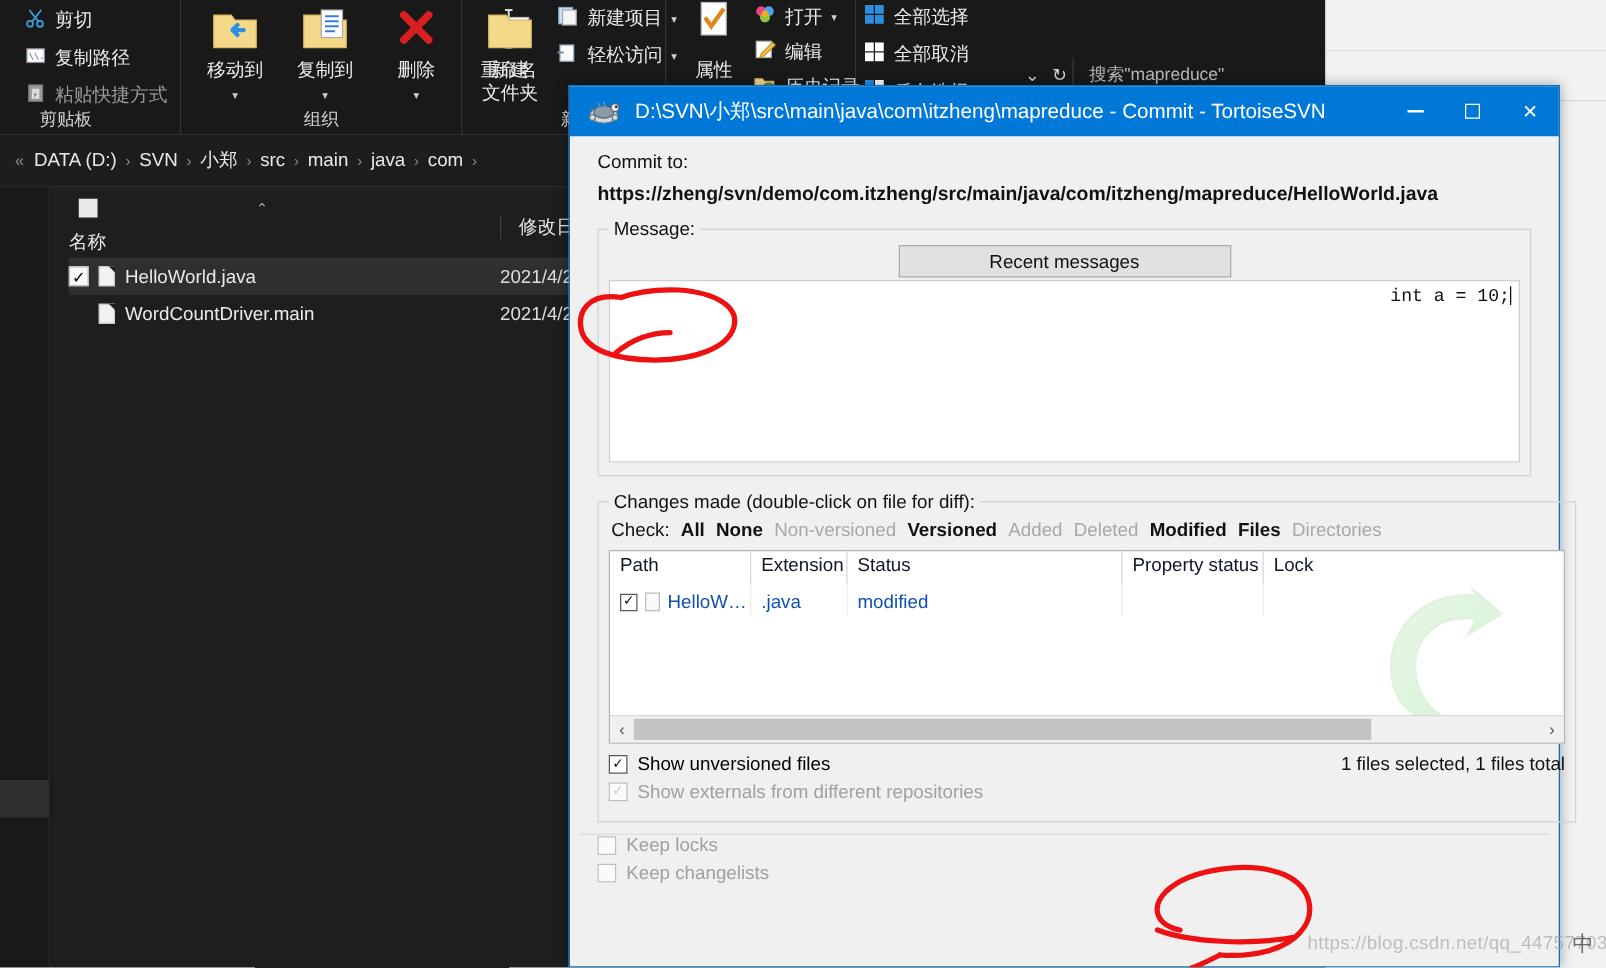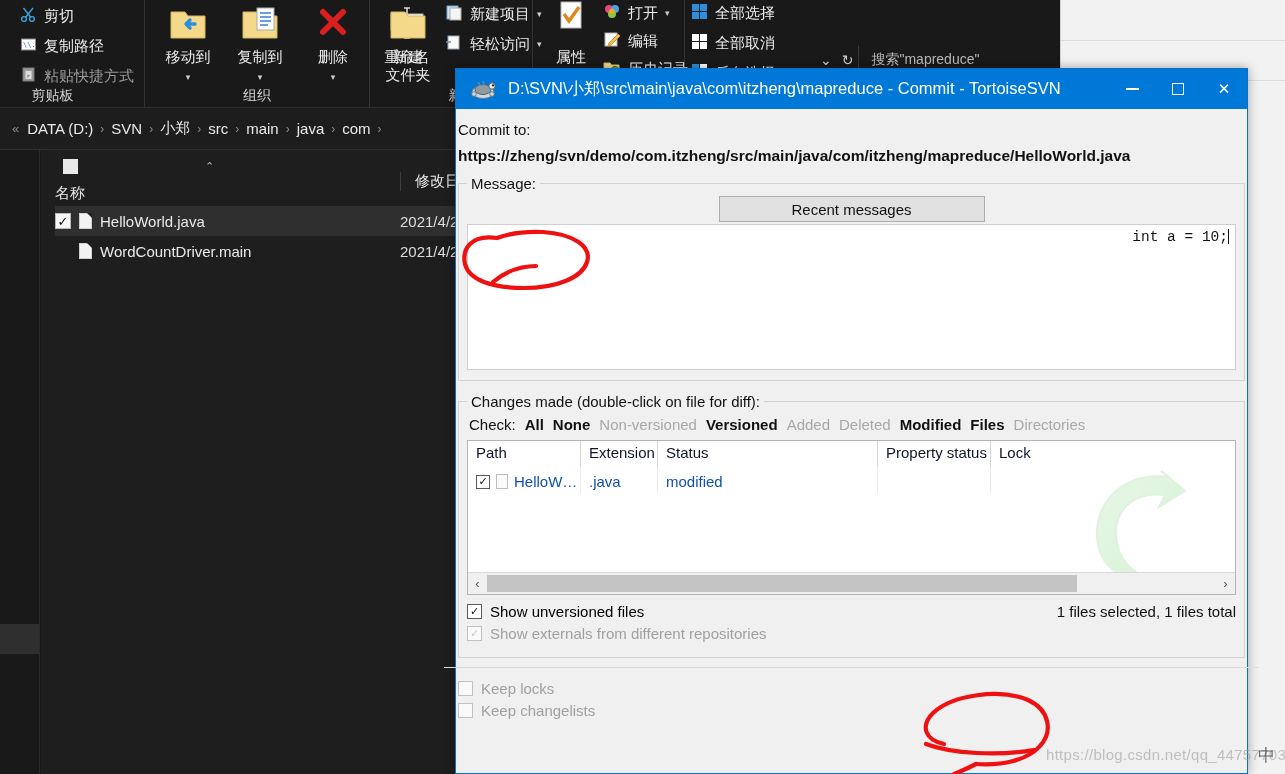--- a/index.html
+++ b/index.html
@@ -131,21 +131,21 @@
   }
   .tt-title { font-size: 16.5px; white-space: nowrap; }
   .winbtns { margin-left: auto; display: flex; height: 40px; }
   .winbtn {
     width: 46px; height: 40px; display: flex; align-items: center;
     justify-content: center; color: #fff; font-size: 15px;
   }
   .winbtn .min { width: 13px; height: 1.5px; background: #fff; }
   .winbtn .maxsq { width: 12px; height: 12px; border: 1.6px solid #fff; }
 
-  .dlg-body { position: relative; padding: 0 2px; }
+  .dlg-body { position: relative; padding: 0 22px; }
   .lbl-commit { font-size: 15px; color: #111; margin-top: 12px; }
   .url-line { font-size: 15.5px; font-weight: bold; color: #111; margin-top: 9px; }
 
   fieldset {
     border: 1px solid #d2d2d2; margin-top: 10px; padding: 0 8px 10px 8px;
   }
   legend { font-size: 15px; color: #111; padding: 0 4px; }
 
   .recentbtn {
     display: block; margin: 4px auto 0 auto; width: 266px; height: 26px;
@@ -218,21 +218,21 @@
   .ckline.dis { color: #a0a0a0; }
   .ckbox {
     width: 15px; height: 15px; border: 1px solid #5a5a5a; background: #fff;
     display: inline-flex; align-items: center; justify-content: center;
     font-size: 11px; line-height: 1; color: #111; flex: none;
   }
   .ckbox.dis { border-color: #c0c0c0; color: #c8c8c8; background: #fafafa; }
   .filecount { font-size: 15px; color: #111; }
 
   .footsep { height: 1px; background: #dcdcdc; margin: 9px -14px 0 -14px; }
-  .footer { display: flex; align-items: flex-end; margin-top: 12px; }
+  .footer { display: flex; align-items: flex-end; }
   .foot-left { flex: none; }
   .btnrow { margin-left: auto; display: flex; gap: 2px; }
   .btn {
     width: 100px; height: 29px; background: #e1e1e1; border: 1px solid #adadad;
     font-size: 15px; color: #111; display: flex; align-items: center;
     justify-content: center; cursor: default;
   }
   .btn.focus { border: 2px solid #0078d7; }
 
   

